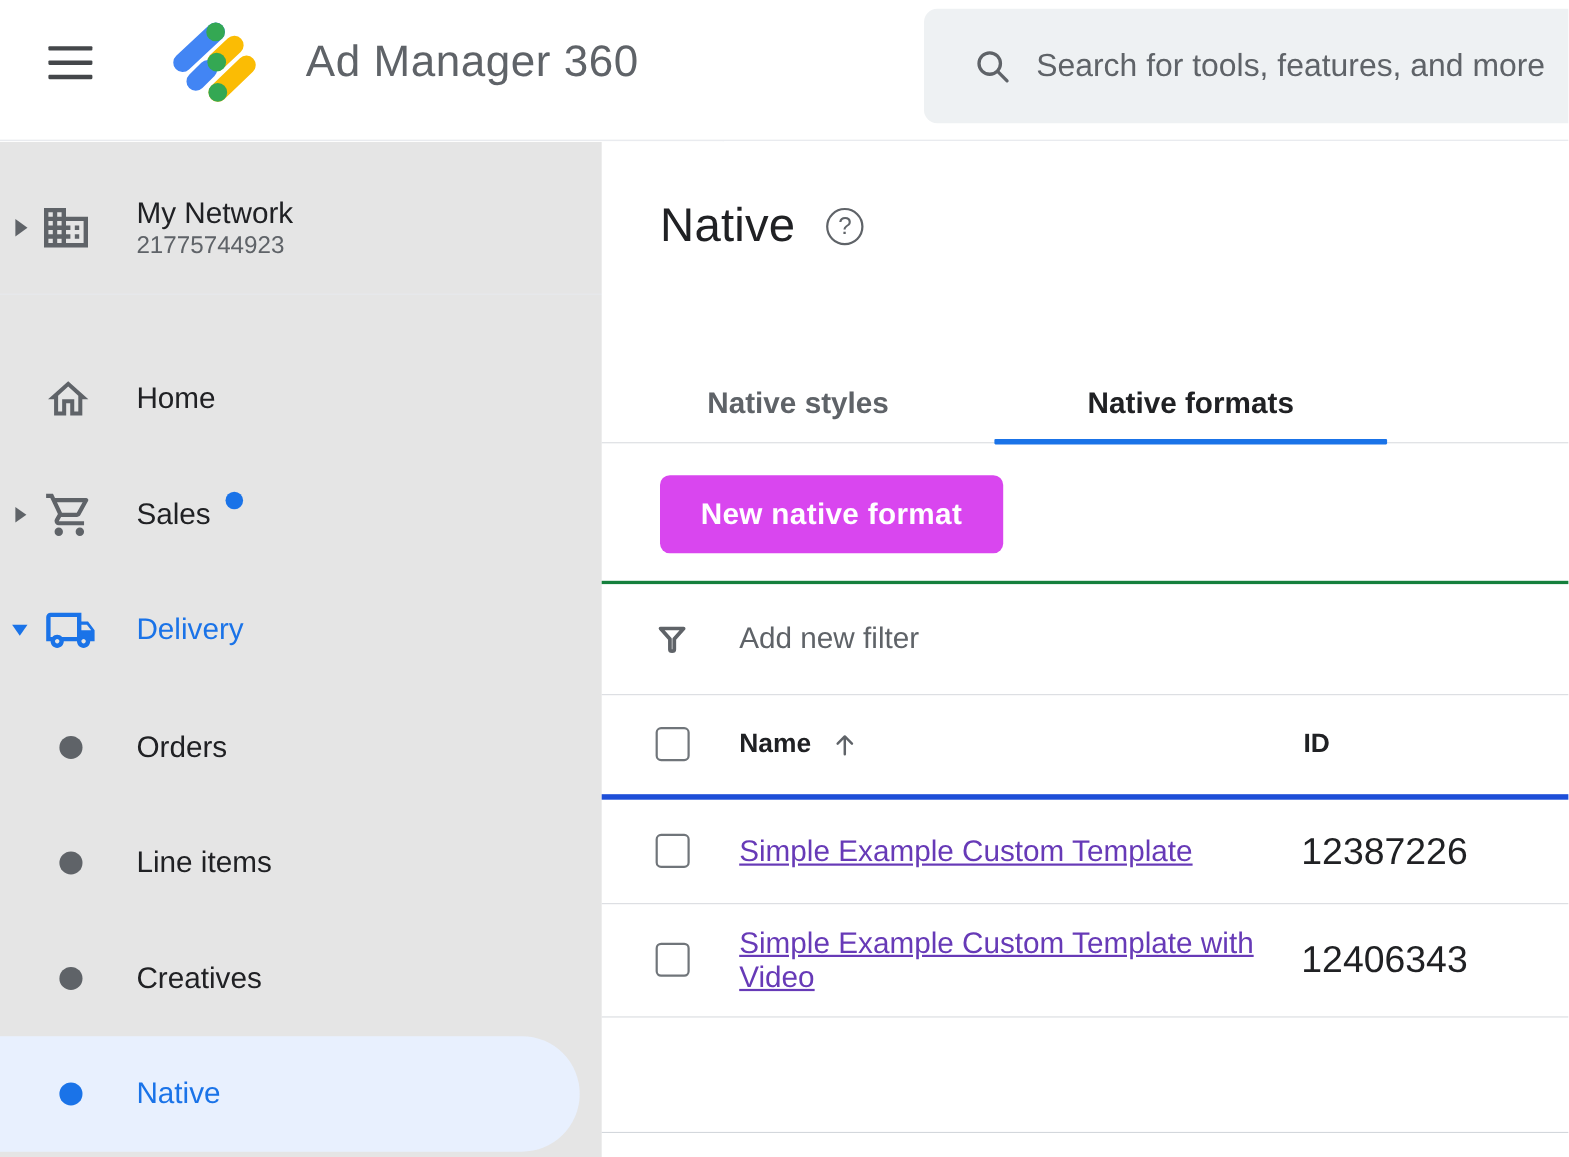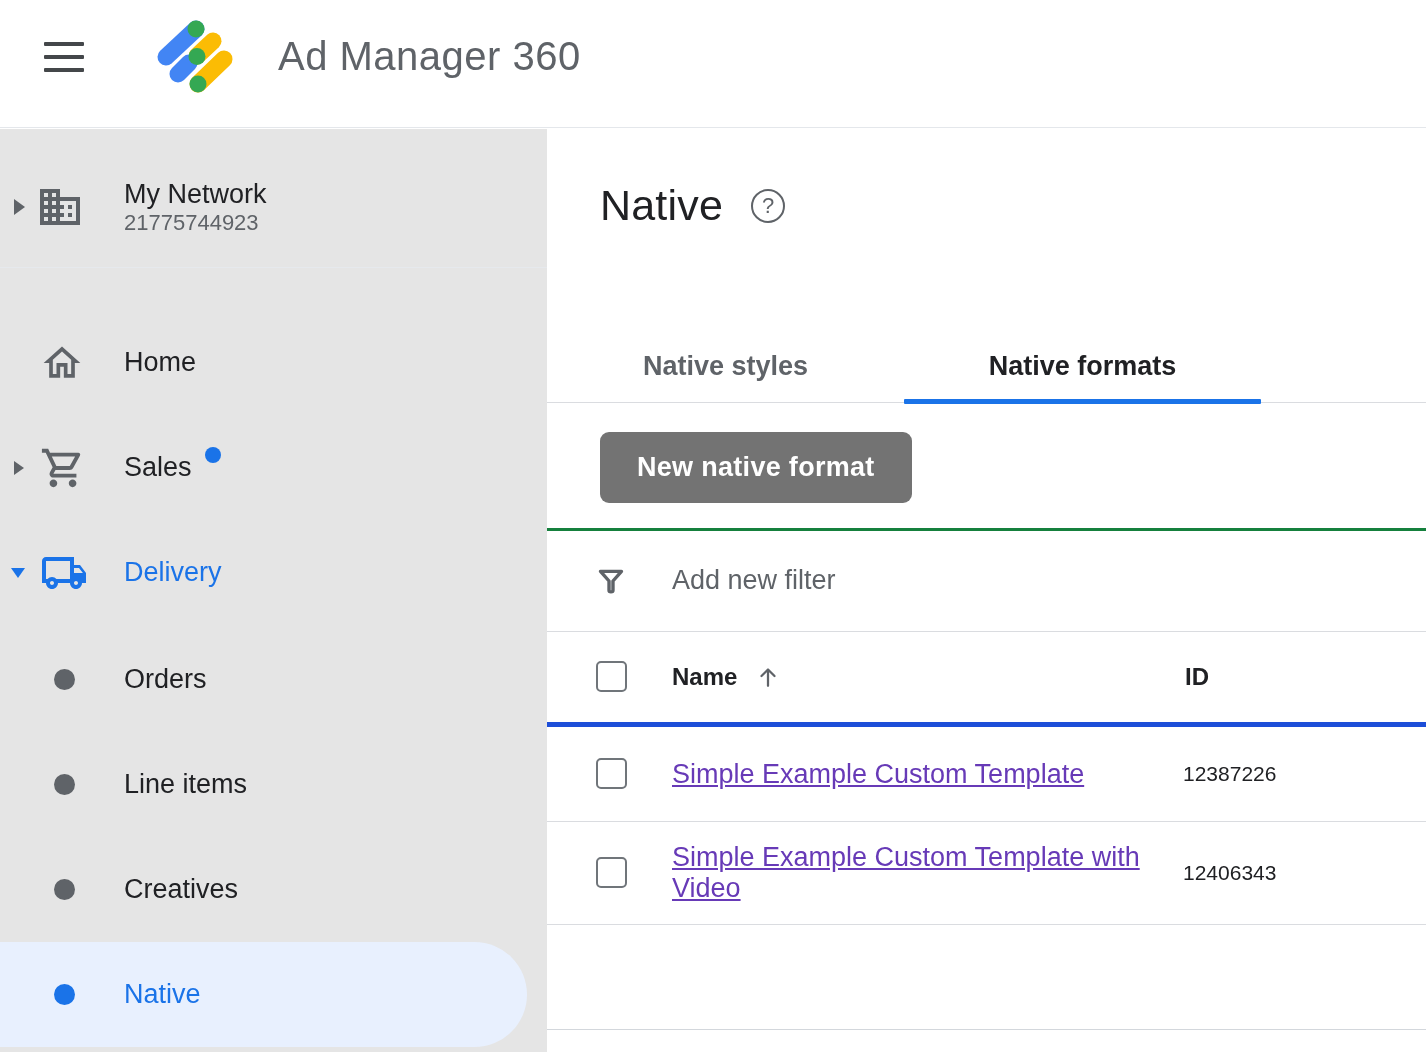--- a/index.html
+++ b/index.html
@@ -49,39 +49,39 @@
   .main { position:absolute; left:547px; top:129px; right:0; bottom:0; background:#fff; }
   .page-title-row { position:absolute; left:53px; top:52px; display:flex; align-items:center; }
   .page-title { font-size:43px; color:#202124; letter-spacing:.2px; }
   .help-circle { width:34px; height:34px; border:2.5px solid #5f6368; border-radius:50%; color:#5f6368; font-size:22px; line-height:30px; text-align:center; margin-left:28px; cursor:pointer; }
 
   .tabs { position:absolute; left:0; top:201px; right:0; height:73px; border-bottom:1px solid #dadce0; display:flex; }
   .tab { width:357px; height:73px; display:flex; align-items:center; justify-content:center; font-size:27px; font-weight:700; color:#5f6368; cursor:pointer; position:relative; }
   .tab.active { color:#202124; font-weight:700; }
   .tab-underline { position:absolute; left:0; bottom:-1px; width:100%; height:5px; background:#1a73e8; border-radius:1px; }
 
-  .new-btn { position:absolute; left:53px; top:303px; height:71px; padding:0 37px; background:#737373; color:#fff; font-size:27px; font-weight:700; font-family:inherit; border:none; border-radius:9px; cursor:pointer; letter-spacing:.3px; }
+  .new-btn { position:absolute; left:53px; top:303px; height:71px; padding:0 37px; background:#d946ef; color:#fff; font-size:27px; font-weight:700; font-family:inherit; border:none; border-radius:9px; cursor:pointer; letter-spacing:.3px; }
 
   .filter-row { position:absolute; left:0; top:399px; right:0; height:104px; border-top:3px solid #15803d; border-bottom:1px solid #dadce0; }
   .funnel { position:absolute; left:47px; top:50%; margin-top:-17px; }
   .filter-text { position:absolute; left:125px; top:50%; margin-top:-16px; font-size:27px; color:#5f6368; cursor:text; }
 
   .trow { position:absolute; left:0; right:0; display:flex; align-items:center; }
   .thead { top:503px; height:95px; border-bottom:5px solid #1d4ed8; }
   .trow1 { top:598px; height:95px; border-bottom:1px solid #dadce0; }
   .trow2 { top:693px; height:103px; border-bottom:1px solid #dadce0; }
   .trow-empty { top:796px; height:105px; border-bottom:1px solid #d3d7dc; }
   .cbx { position:absolute; left:49px; top:50%; margin-top:-16px; width:31px; height:31px; border:2.5px solid #70757a; border-radius:5px; background:#fff; cursor:pointer; }
   .col-name { position:absolute; left:125px; display:flex; align-items:center; }
   .hdr { font-size:24px; font-weight:700; color:#202124; }
   .sort-arrow { margin-left:16px; display:flex; }
   .col-id-hdr { position:absolute; left:638px; font-size:24px; font-weight:700; color:#202124; }
   .cell-name { position:absolute; left:125px; width:470px; font-size:27px; line-height:31px; }
   .cell-name a { color:#673ab7; text-decoration:underline; cursor:pointer; }
-  .cell-id { position:absolute; left:636px; font-size:21px; color:#202124; }
+  .cell-id { position:absolute; left:636px; font-size:34px; color:#202124; }
 </style>
 </head>
 <body>
 
 <div class="app">
 
   <header class="topbar">
     <div class="hamburger">
       <span></span>
         <span></span>
@@ -93,20 +93,27 @@
       <line x1="63" y1="29" x2="47" y2="44" stroke="#fbbc04" stroke-width="17" stroke-linecap="round"></line>
       <line x1="28" y1="62" x2="39" y2="51" stroke="#4285f4" stroke-width="17" stroke-linecap="round"></line>
       <line x1="48" y1="72" x2="74" y2="47" stroke="#fbbc04" stroke-width="17" stroke-linecap="round"></line>
       <circle cx="46" cy="17" r="8.5" fill="#34a853"></circle>
       <circle cx="47" cy="44.5" r="8.5" fill="#34a853"></circle>
       <circle cx="48" cy="72" r="8.5" fill="#34a853"></circle>
     </svg>
 
     <div class="app-title">Ad Manager 360</div>
 
+    <div class="searchbox">
+      <svg width="36" height="36" viewBox="0 0 24 24">
+        <circle cx="10.5" cy="10.5" r="6.5" fill="none" stroke="#5f6368" stroke-width="2"></circle>
+        <line x1="15.3" y1="15.3" x2="21" y2="21" stroke="#5f6368" stroke-width="2" stroke-linecap="round"></line>
+      </svg>
+      <div class="search-text">Search for tools, features, and more</div>
+    </div>
   </header>
 
   <aside class="sidebar">
 
     <div class="net-row">
       <div class="net-caret"></div>
       <svg class="net-icon" width="48" height="48" viewBox="0 0 24 24">
         <path fill="#5f6368" d="M12 7V3H2v18h20V7H12zM6 19H4v-2h2v2zm0-4H4v-2h2v2zm0-4H4V9h2v2zm0-4H4V5h2v2zm4 12H8v-2h2v2zm0-4H8v-2h2v2zm0-4H8V9h2v2zm0-4H8V5h2v2zm10 12h-8v-2h2v-2h-2v-2h2v-2h-2V9h8v10zm-2-8h-2v2h2v-2zm0 4h-2v2h2v-2z"></path>
       </svg>
       <div class="net-text">

